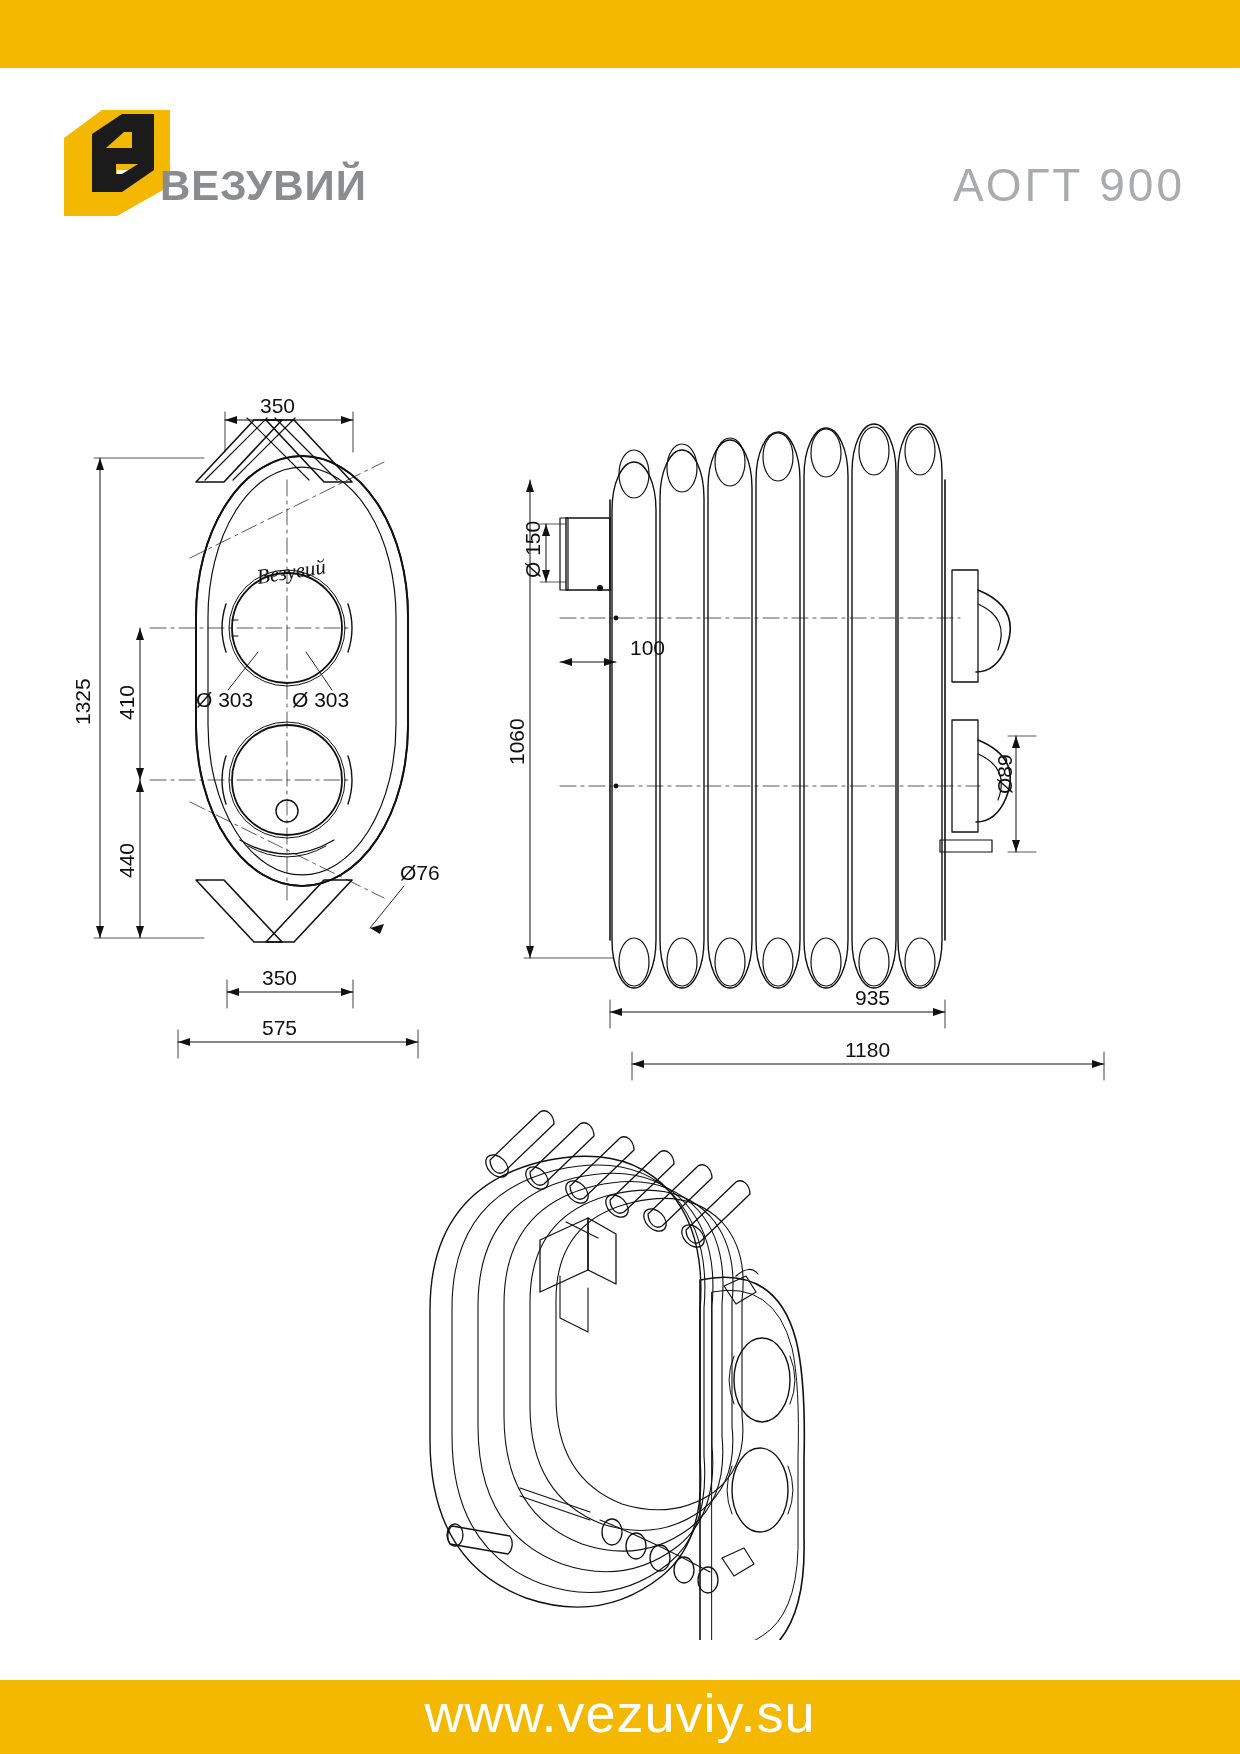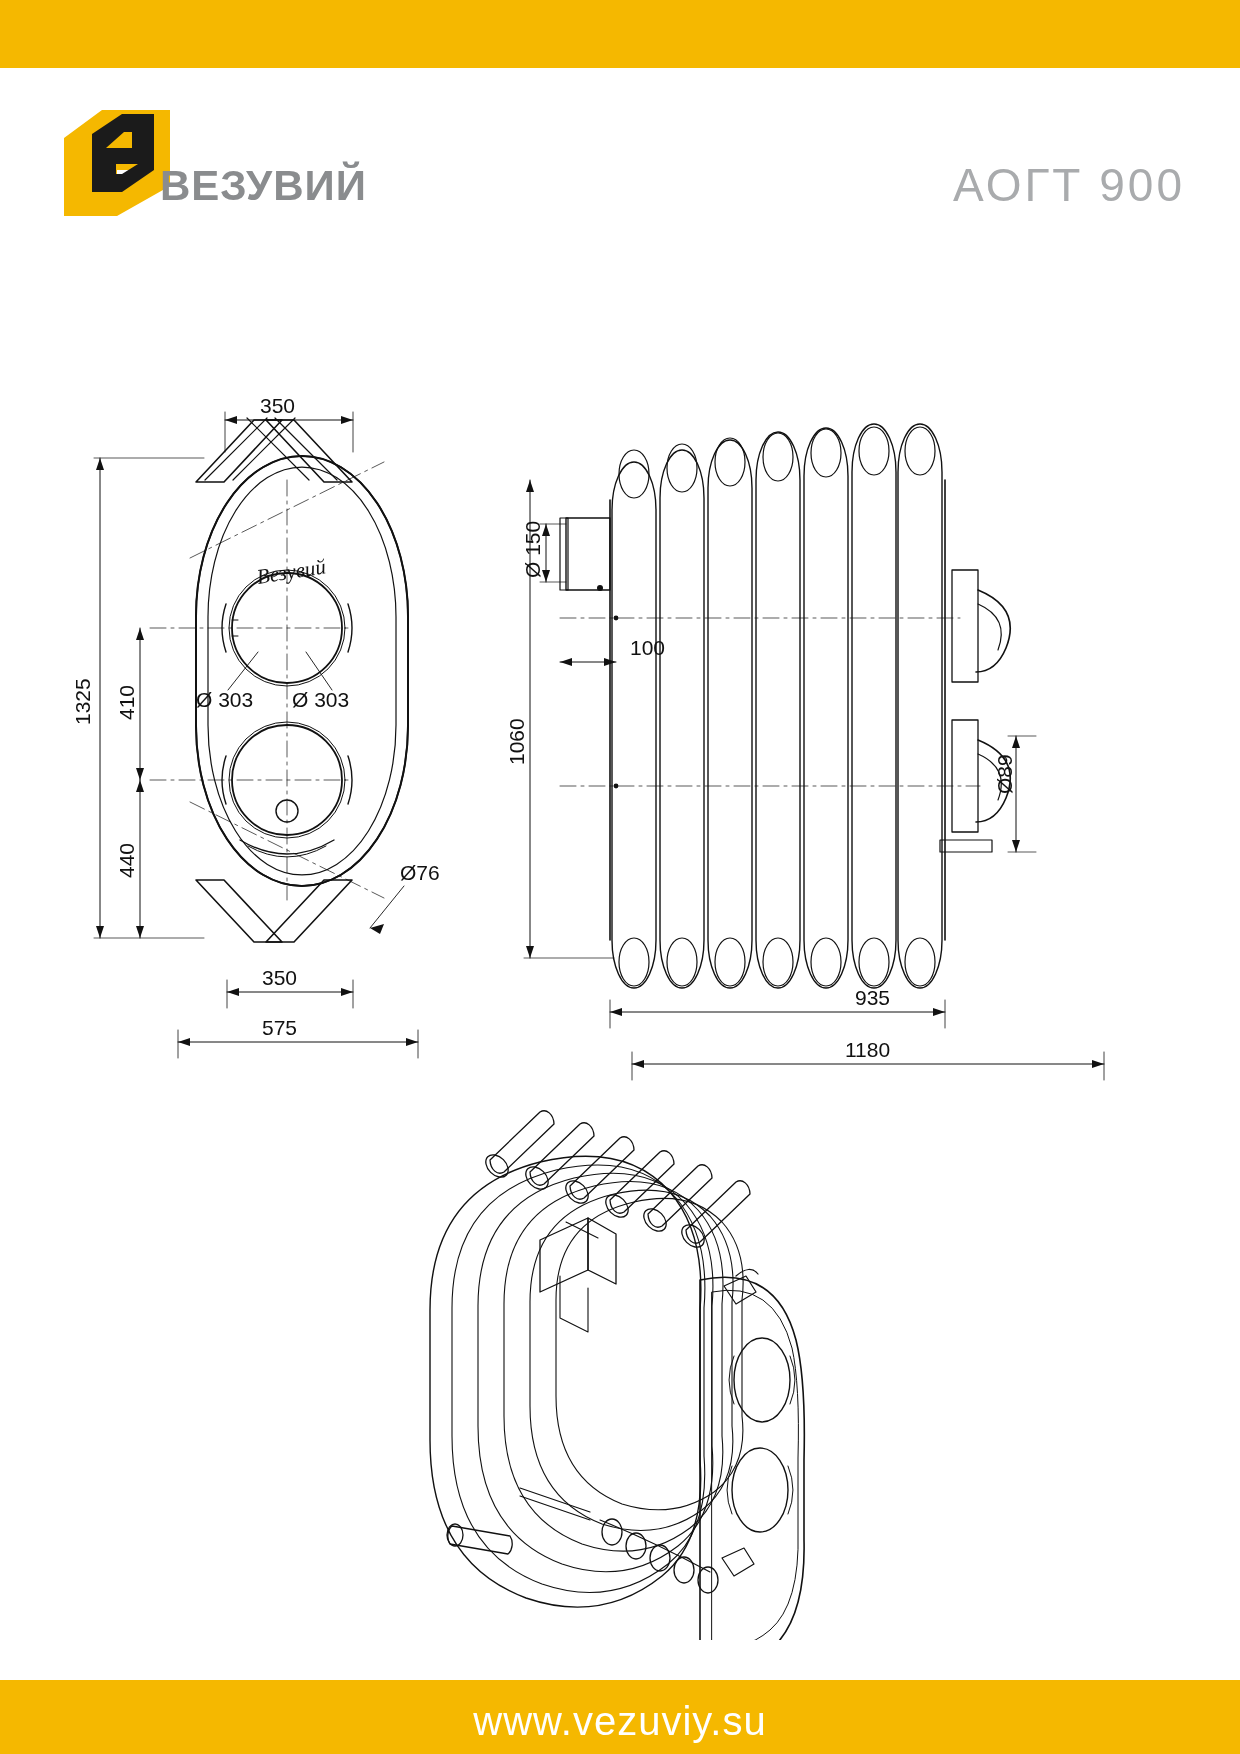--- a/index.html
+++ b/index.html
@@ -7,21 +7,21 @@
 
   
   .top-bar{position:absolute;left:0;top:0;width:1240px;height:68px;background:#f5b800;}
   .header{position:absolute;left:0;top:68px;width:1240px;height:112px;background:#ffffff;}
   .logo-wrap{position:absolute;left:62px;top:40px;width:110px;height:110px;}
   .brand-name{position:absolute;left:160px;top:94px;font-size:42px;font-weight:bold;letter-spacing:1px;color:#8a8c8e;font-family:"Liberation Sans",sans-serif;}
   .model-name{position:absolute;right:55px;top:90px;font-size:46px;color:#a9abad;letter-spacing:3px;font-family:"Liberation Sans",sans-serif;}
 
   
   .footer-bar{position:absolute;left:0;bottom:0;width:1240px;height:74px;background:#f5b800;}
-  .footer-url{position:absolute;left:0;bottom:10px;width:1240px;text-align:center;font-size:40px;color:#ffffff;letter-spacing:1px;}
+  .footer-url{position:absolute;left:0;bottom:10px;width:1240px;text-align:center;font-size:54px;color:#ffffff;letter-spacing:1px;}
   .footer-white{position:absolute;left:0;bottom:74px;width:1240px;height:28px;background:#ffffff;}
 
   
   .sheet{position:absolute;left:0;top:180px;width:1240px;height:1460px;}
   svg{display:block;}
   .dimtext{font-family:"Liberation Sans",sans-serif;font-size:21px;fill:#111;}
 </style>
 </head>
 <body>
 

